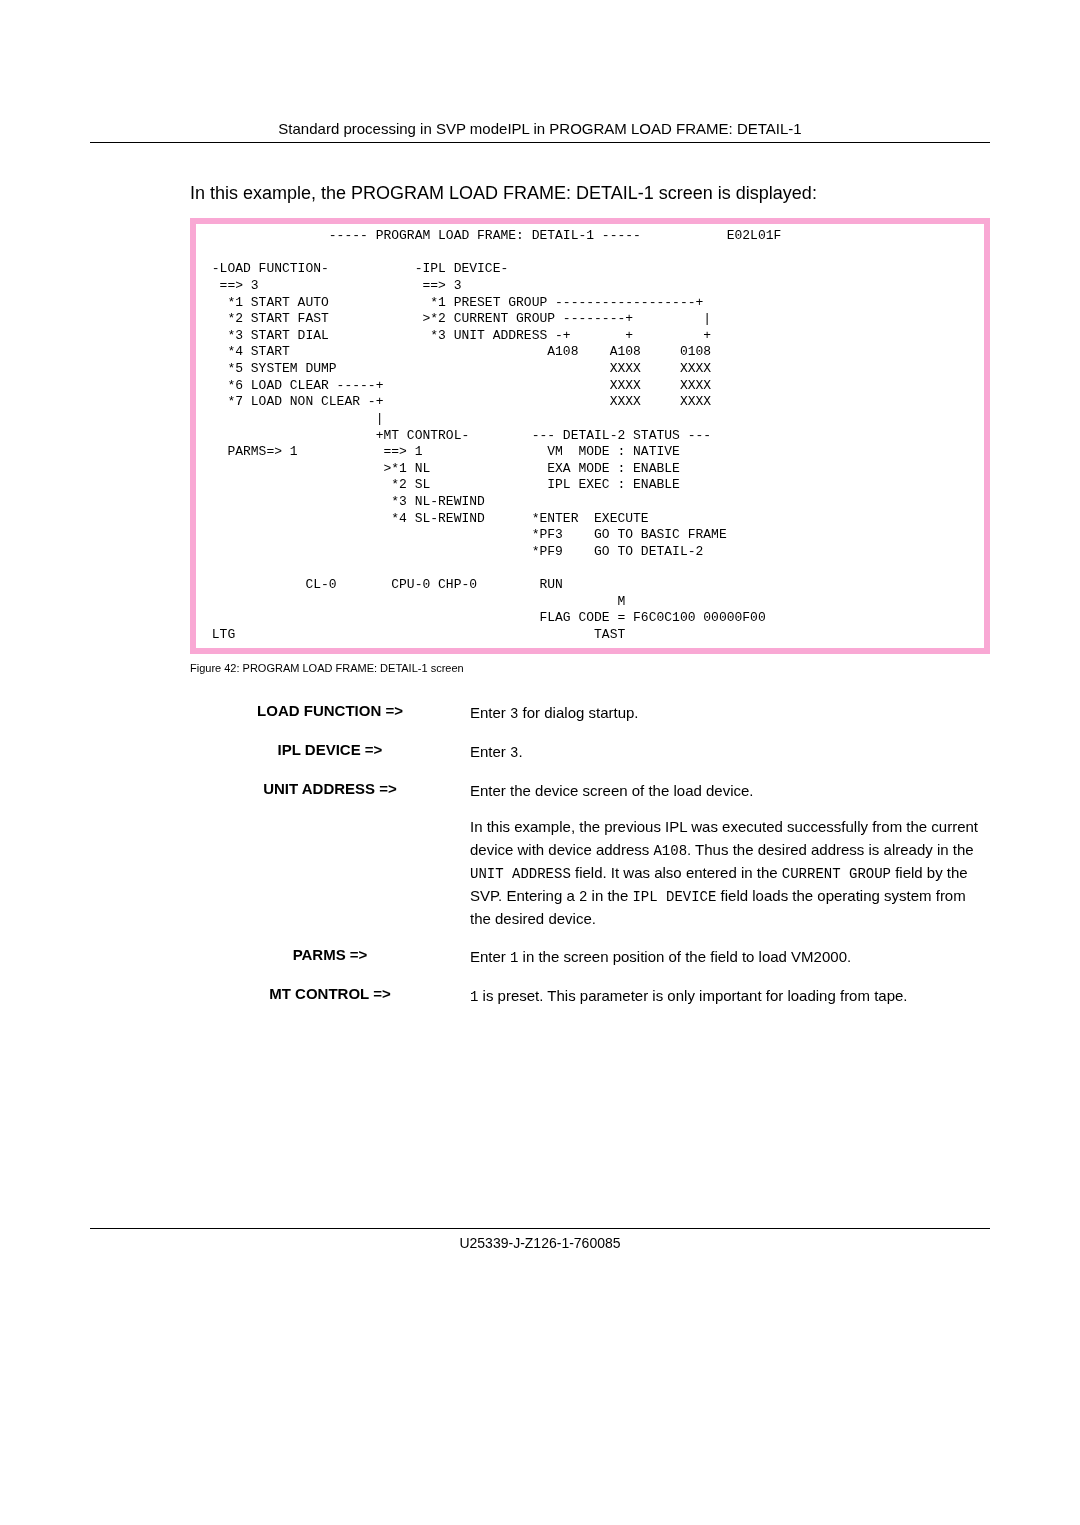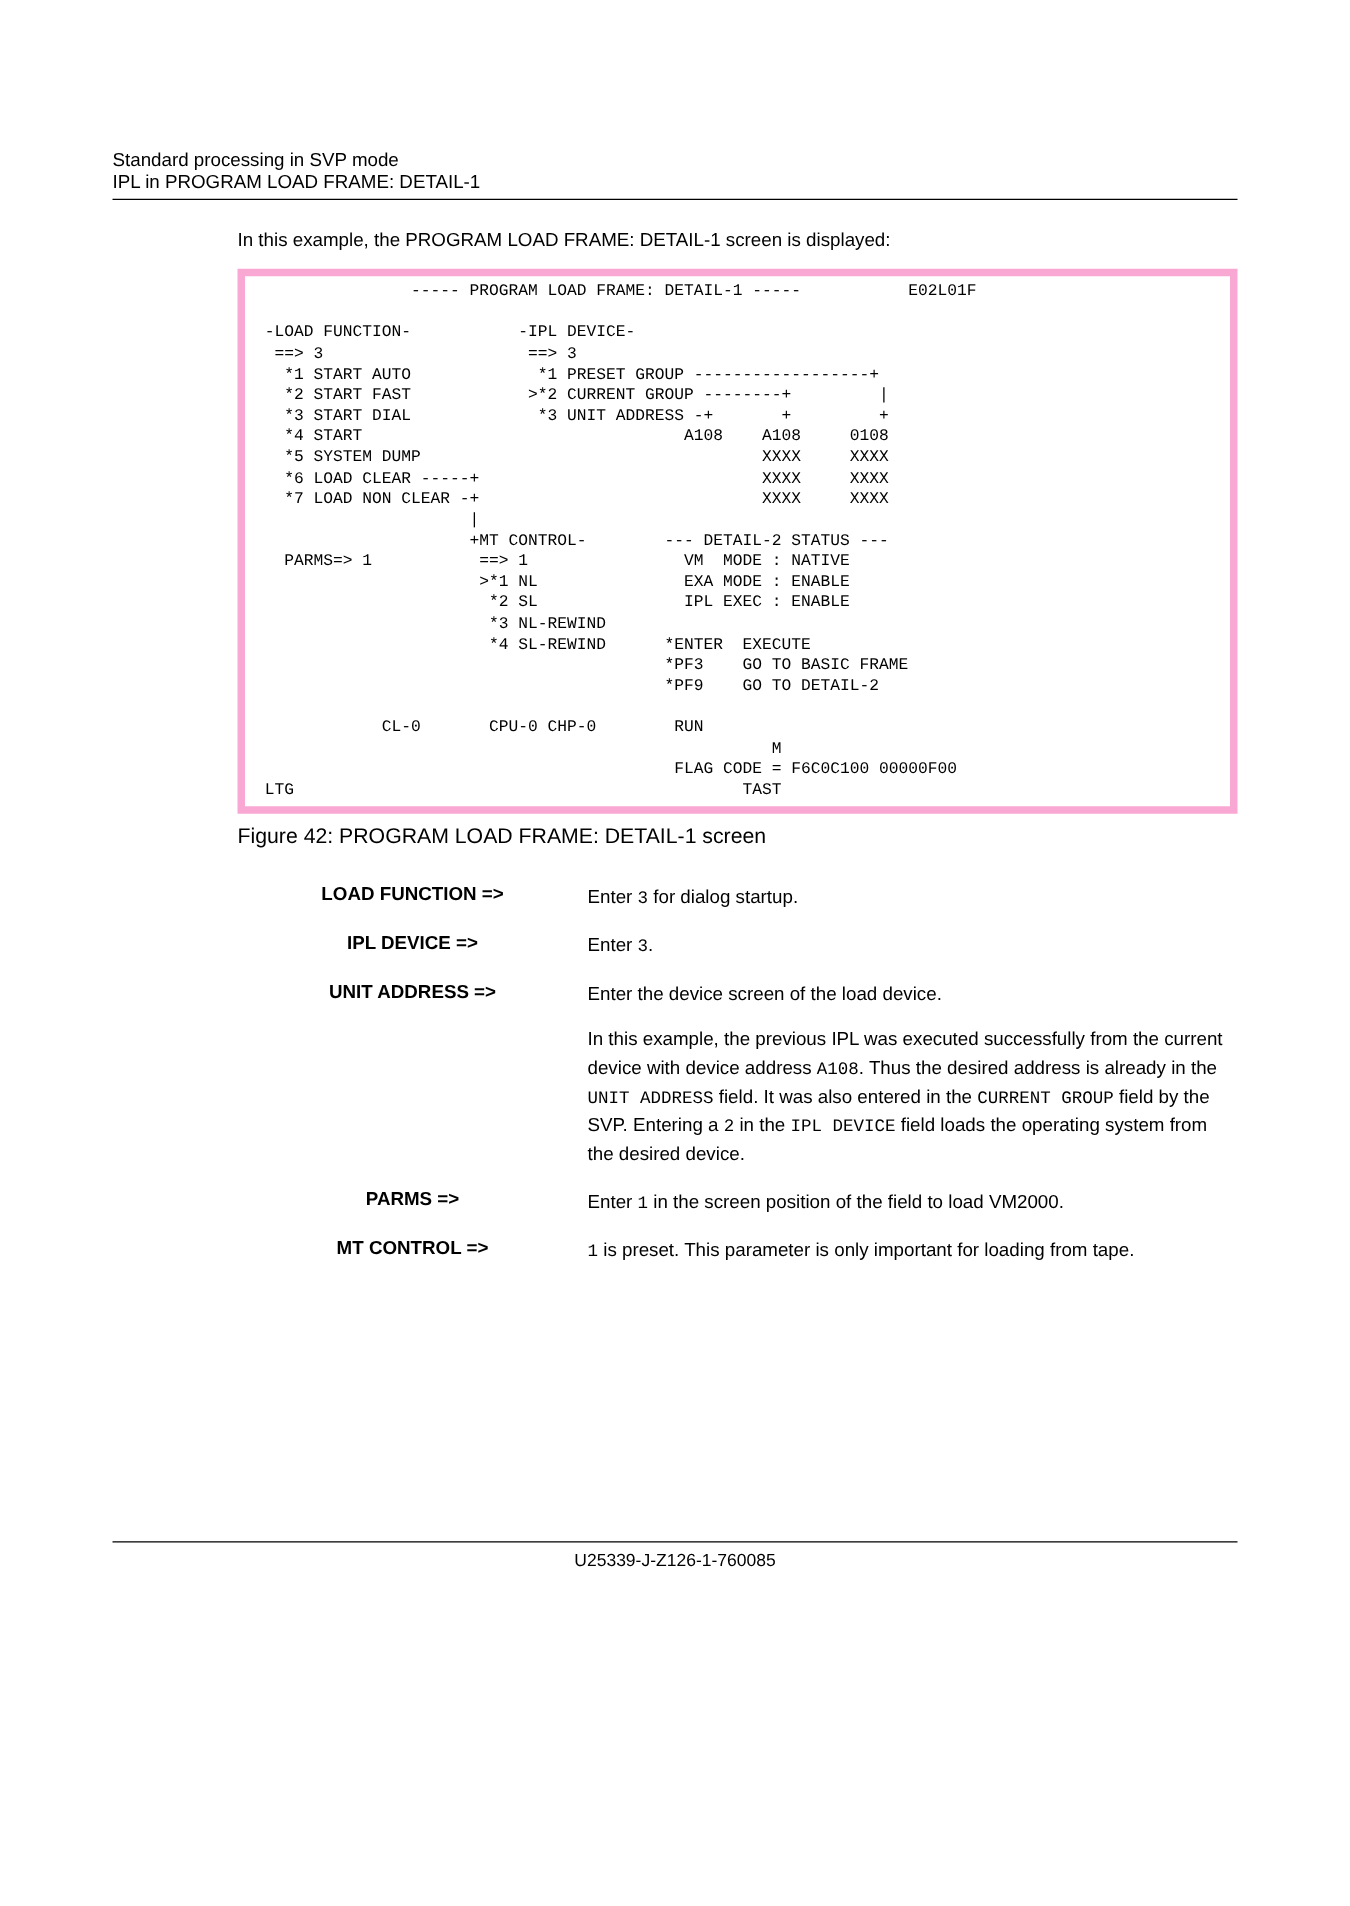--- a/index.html
+++ b/index.html
@@ -9,46 +9,45 @@
     color: #000;
     width: 1080px;
     margin: 0 auto;
     padding: 0;
   }
   .page {
     padding: 120px 90px 40px 90px;
   }
   .header-row {
     display: flex;
-    justify-content: flex-start;
+    justify-content: center;
     font-size: 15px;
     border-bottom: 1.5px solid #000;
     padding-bottom: 5px;
-    margin-bottom: 24px;
-    flex-direction: column;
+    margin-bottom: 40px;
   }
   .header-left { }
   .header-right { font-weight: normal; }
   .intro {
-    font-size: 15px;
+    font-size: 18px;
     margin-bottom: 14px;
     margin-left: 100px;
   }
   .terminal-box {
     border: 6px solid #f9a8d4;
     font-family: "Courier New", Courier, monospace;
     font-size: 13px;
     line-height: 1.28;
     white-space: pre;
     padding: 4px 8px;
     margin-left: 100px;
     margin-bottom: 8px;
   }
   .fig-caption {
-    font-size: 17px;
+    font-size: 11px;
     margin-left: 100px;
     margin-bottom: 28px;
   }
   .def-row {
     display: flex;
     margin-bottom: 16px;
     margin-left: 100px;
   }
   .def-term {
     flex: 0 0 280px;

